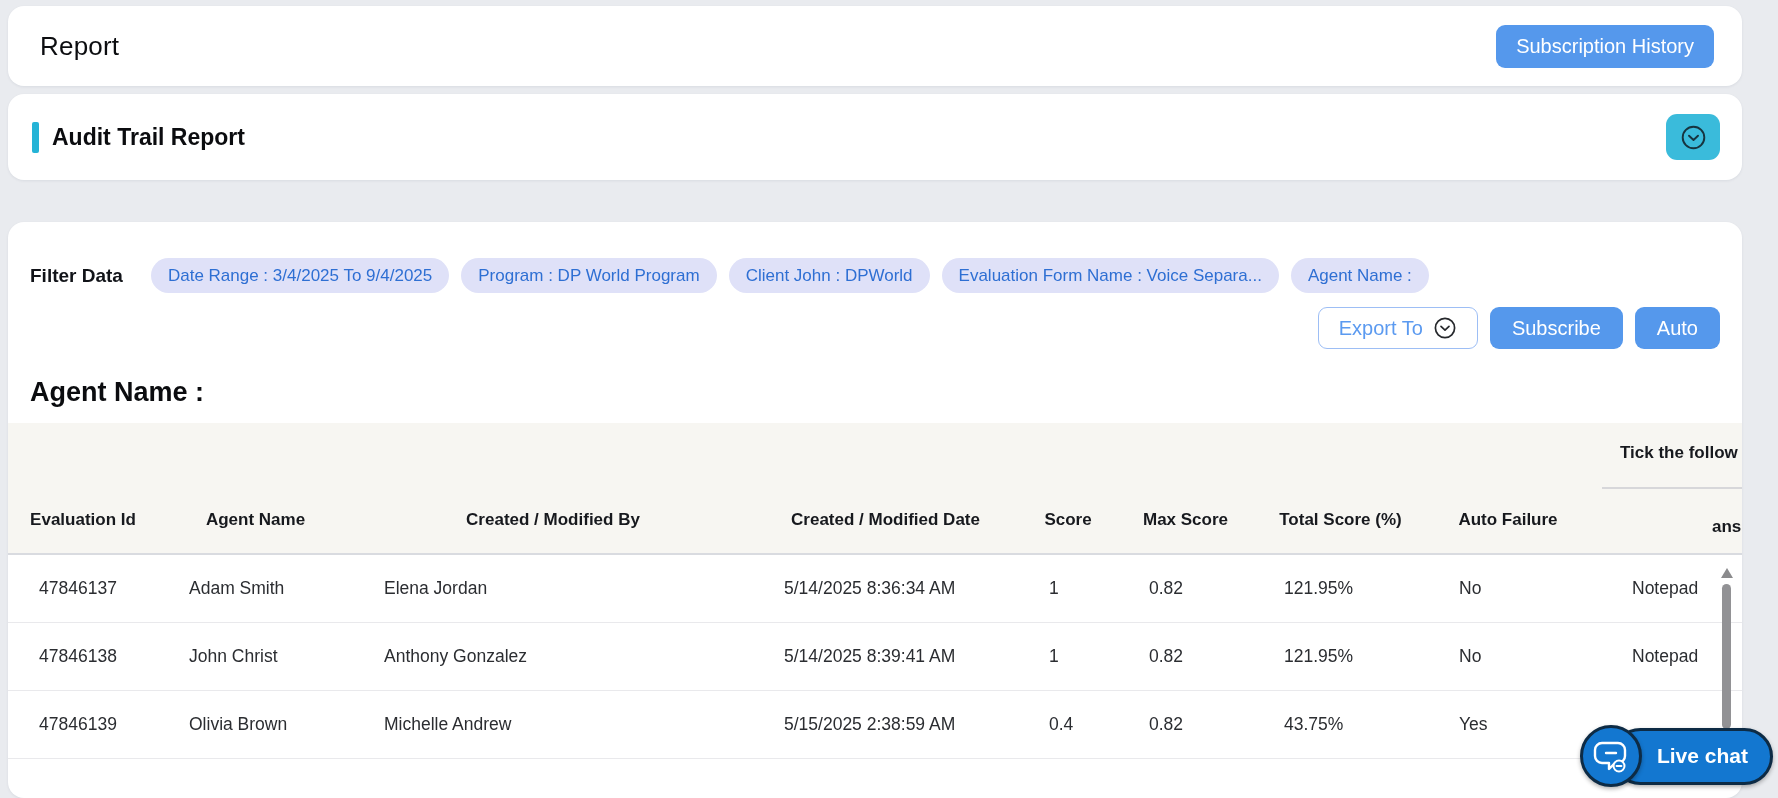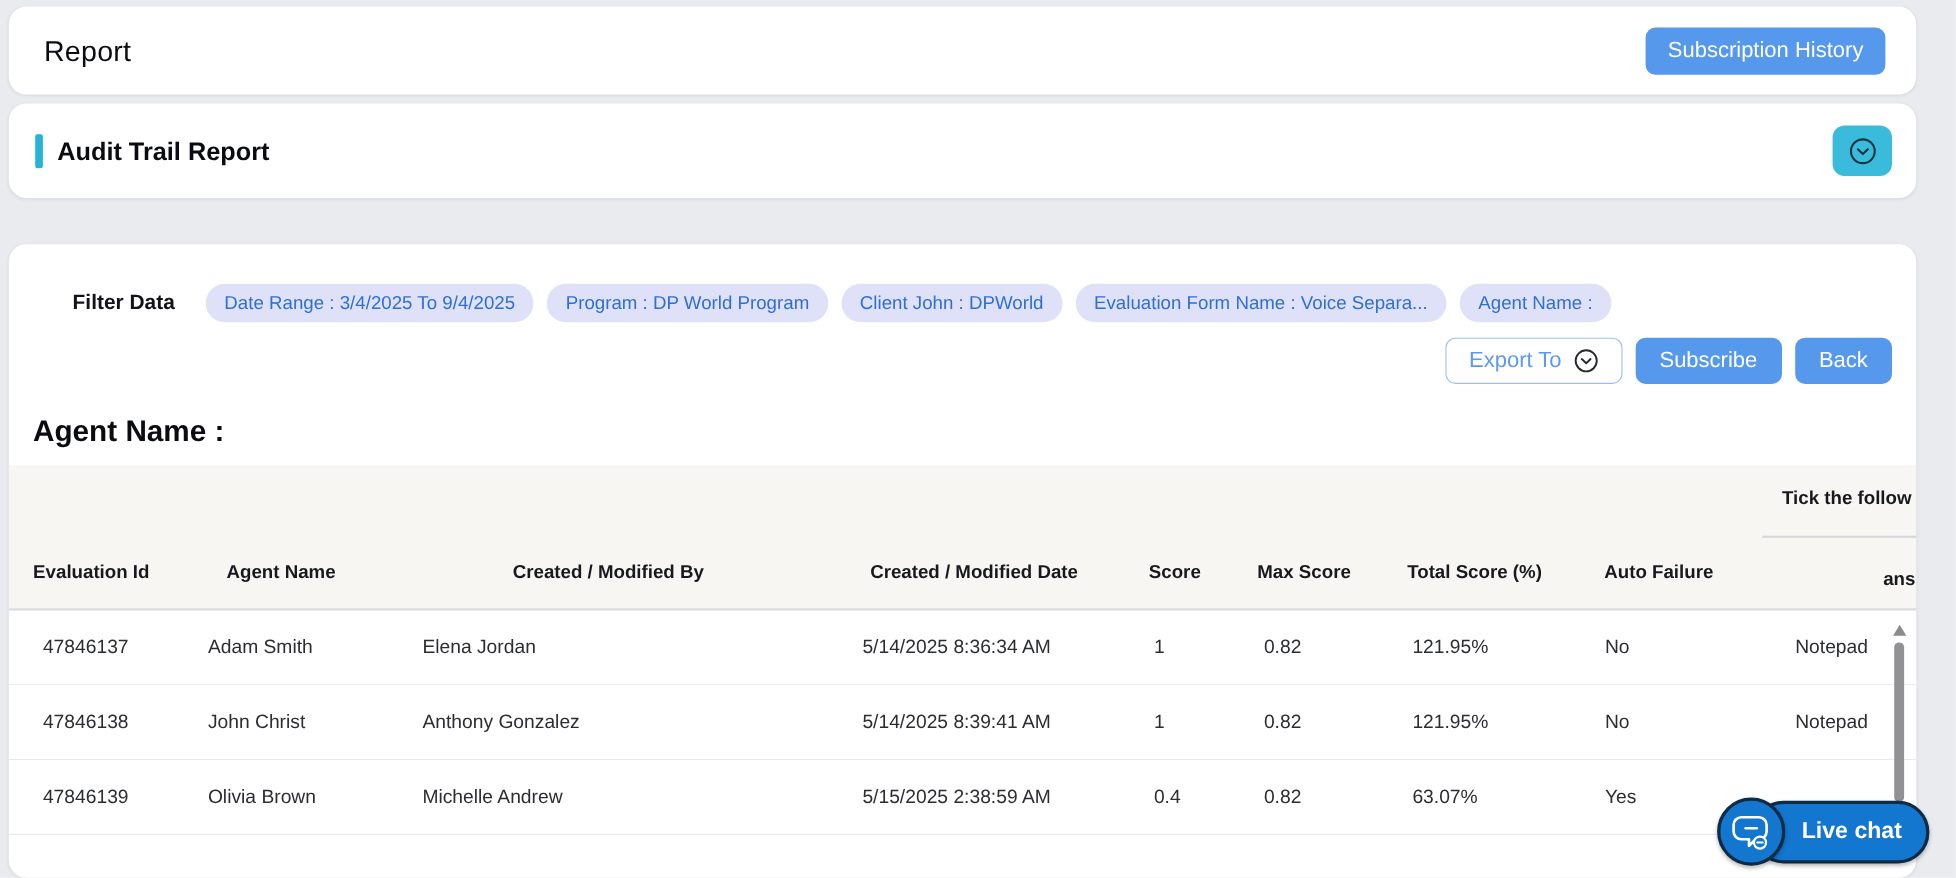--- a/index.html
+++ b/index.html
@@ -37,21 +37,21 @@
   .collapse-btn {
     margin-left:auto; width:54px; height:46px; border:none; border-radius:11px;
     background:#3abbdb; display:flex; align-items:center; justify-content:center; cursor:pointer;
     color:#17343f;
   }
   .collapse-btn .chev-circle { width:27px; height:27px; }
 
   
   .card-main { top:222px; height:576px; overflow:hidden; }
 
-  .filter-row { display:flex; align-items:center; gap:20px; padding:36px 24px 0 22px;margin-left:36px; }
+  .filter-row { display:flex; align-items:center; gap:20px; padding:36px 24px 0 22px; }
   .filter-label { font-size:19px; font-weight:700; color:#111318; margin-right:8px; }
   .chips { display:flex; gap:12px; align-items:center; }
   .chip {
     background:#dfe1f8; color:#2e6fd3; font-size:17px;
     height:35px; display:inline-flex; align-items:center;
     padding:0 17px; border-radius:18px; white-space:nowrap; cursor:default;
   }
 
   .actions-row { display:flex; justify-content:flex-end; align-items:center; gap:12px; padding:14px 22px 0 0; }
   .btn-export {
@@ -94,21 +94,21 @@
     position:absolute; top:11px; left:-1px;
     width:0; height:0; border-left:6px solid transparent; border-right:6px solid transparent;
     border-bottom:10px solid #8b8b8d;
   }
   .vscroll .thumb {
     position:absolute; top:27px; left:0; width:9px; height:145px;
     background:#929295; border-radius:5px;
   }
 
   
-  .livechat { position:fixed; right:24px; bottom:11px; display:flex; align-items:center; cursor:pointer; z-index:50; }
+  .livechat { position:fixed; right:5px; bottom:11px; display:flex; align-items:center; cursor:pointer; z-index:50; }
   .lc-circle {
     width:62px; height:62px; border-radius:50%; background:#1377d0;
     border:3px solid #0d2b45; z-index:2;
     display:flex; align-items:center; justify-content:center;
     box-shadow:0 2px 4px rgba(0,0,0,.3);
   }
   .lc-pill {
     margin-left:-30px; height:57px; border-radius:29px;
     background:#1377d0; border:3px solid #0d2b45;
     display:flex; align-items:center; padding:0 22px 0 42px;
@@ -165,21 +165,21 @@
     <button class="btn btn-export">
       <span>Export To</span>
       <svg class="chev-circle" viewBox="0 0 24 24">
           <use href="#chevdown"></use>
         </svg>
     </button>
     <button class="btn btn-sub">
       <span>Subscribe</span>
     </button>
     <button class="btn btn-sub">
-      <span>Back</span>
+      <span>Auto</span>
     </button>
   </div>
 
   <div class="section-heading">Agent Name :</div>
 
   <div class="table-wrap">
     <div class="thead-band">
       <div class="grid hrow">
 
       <div class="hcell">Evaluation Id</div>
@@ -218,21 +218,21 @@
           <div class="tcell">No</div>
           <div class="tcell">Notepad</div>
         </div>
         <div class="grid trow">
           <div class="tcell">47846139</div>
           <div class="tcell">Olivia Brown</div>
           <div class="tcell">Michelle Andrew</div>
           <div class="tcell">5/15/2025 2:38:59 AM</div>
           <div class="tcell">0.4</div>
           <div class="tcell">0.82</div>
-          <div class="tcell">63.07%</div>
+          <div class="tcell">43.75%</div>
           <div class="tcell">Yes</div>
           <div class="tcell"></div>
         </div>
       </div>
     <div class="vscroll">
       <div class="up-arrow"></div>
       <div class="thumb"></div>
     </div>
   </div>
 </div>

